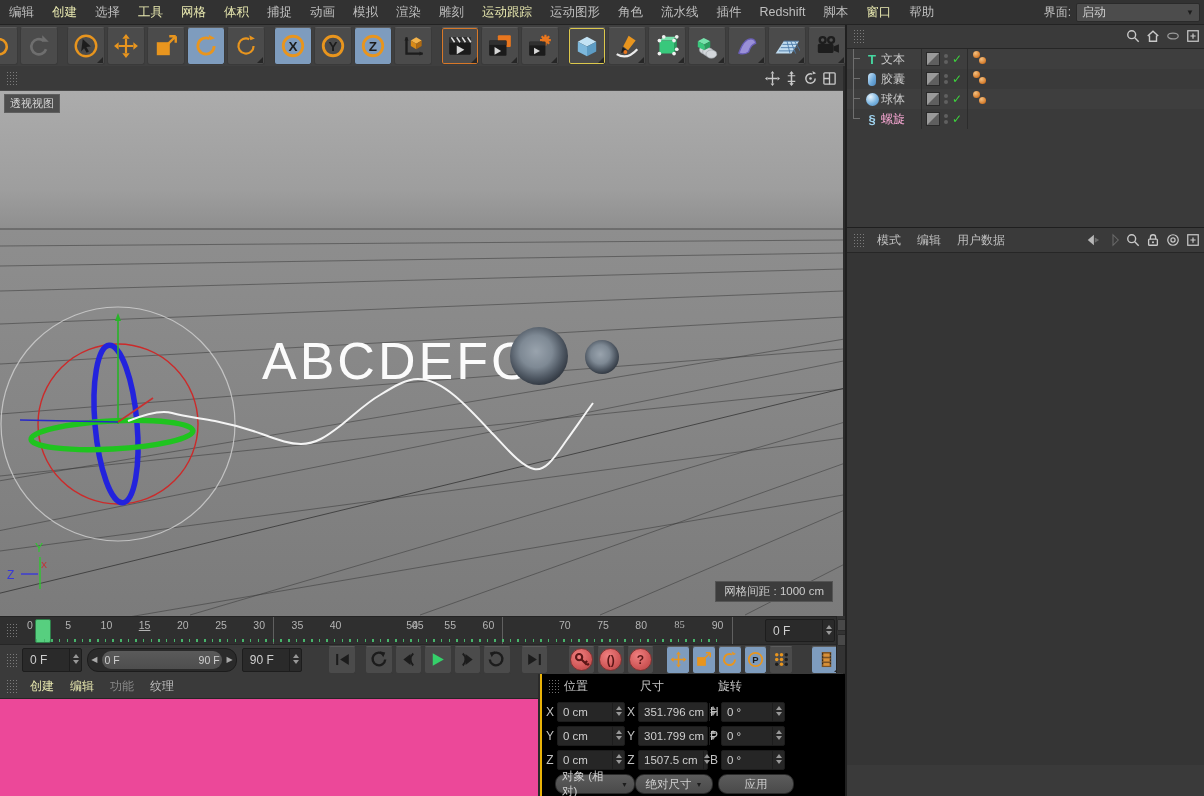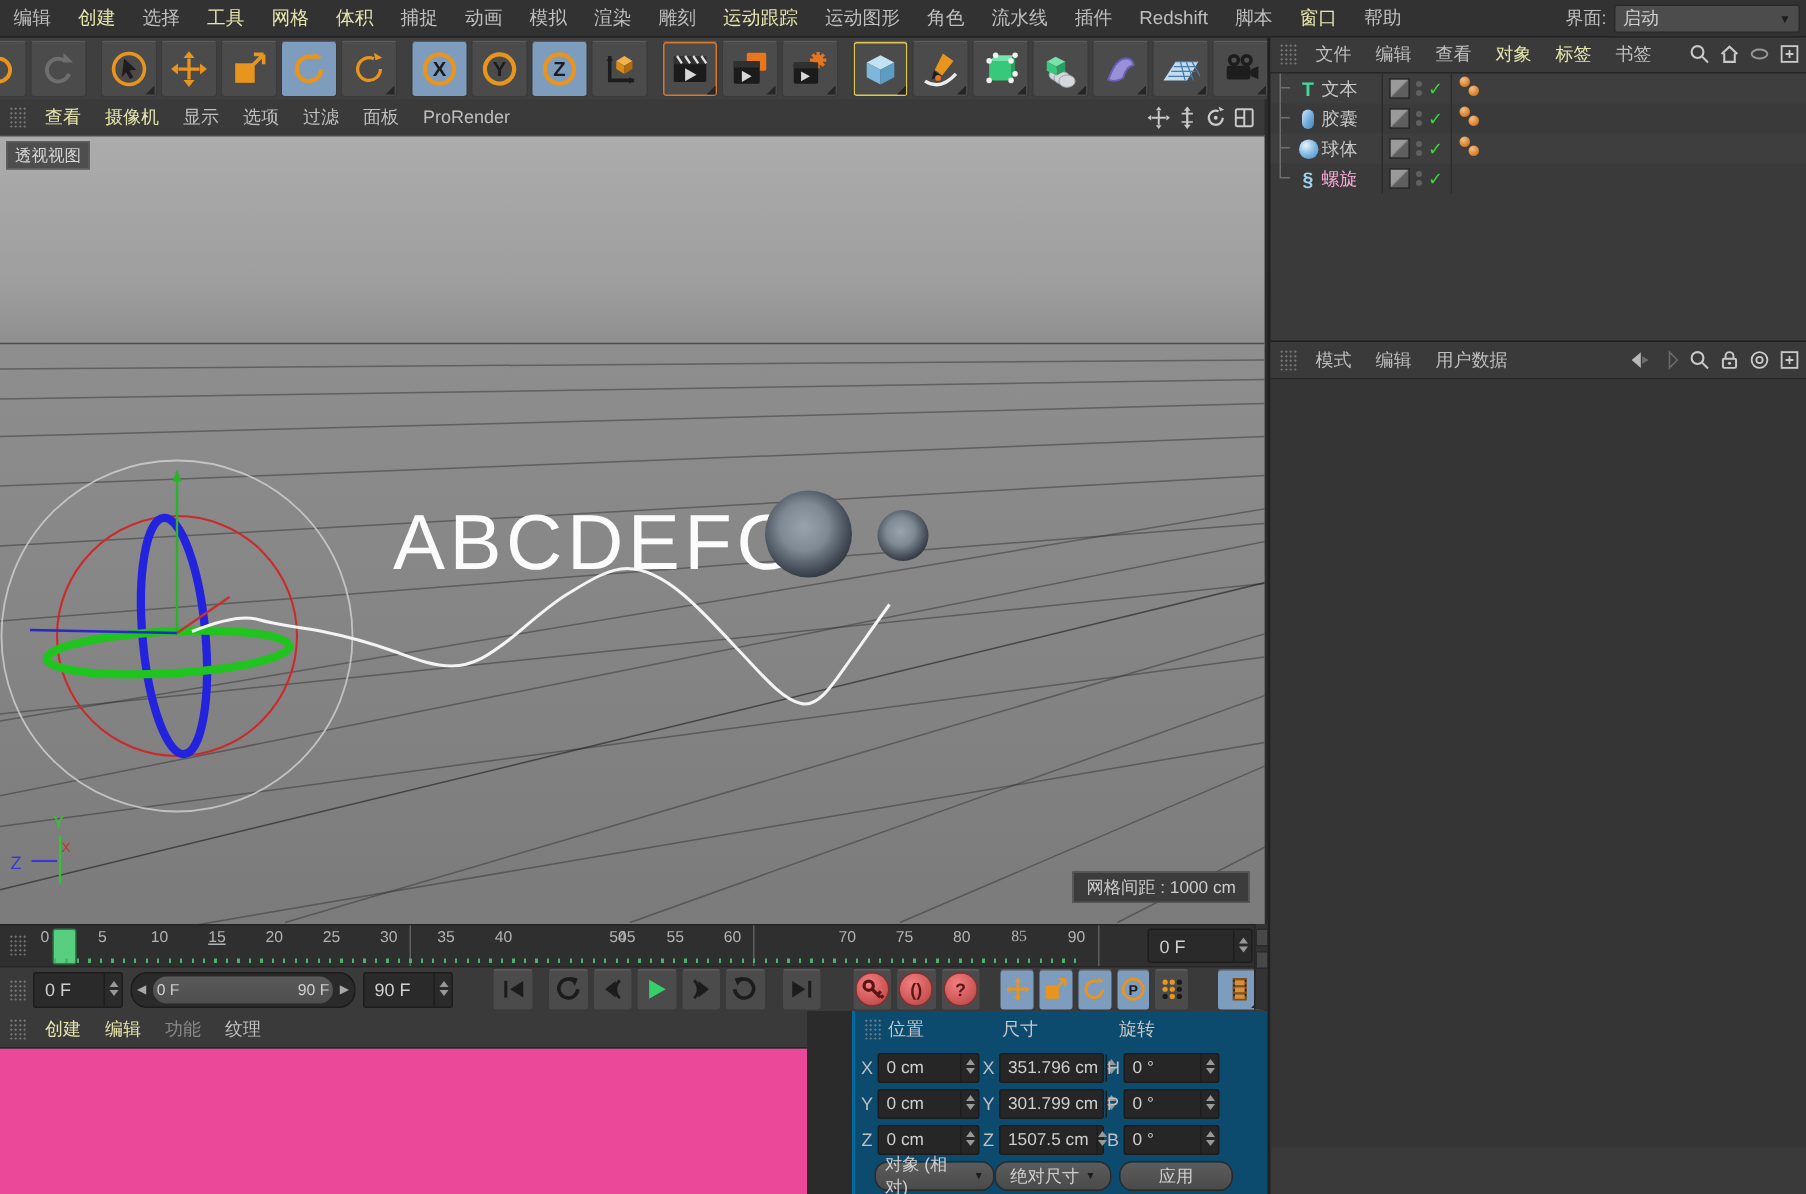--- a/index.html
+++ b/index.html
@@ -60,21 +60,21 @@
   .pbtn.bl{background:#7e9cbe}
   .rbtn .disc{width:21px;height:21px;border-radius:50%;background:radial-gradient(circle at 38% 32%,#f08080,#d05858 60%,#b04444);
         border:1.5px solid #7c3232;display:flex;align-items:center;justify-content:center;color:#5a1616;font-weight:bold;font-size:12px}
   #range{position:relative;width:162px;height:22px;background:#2a2a2a;border:1px solid #1c1c1c;border-radius:11px;display:flex;align-items:center;margin:0 5px}
   #range .bar{position:absolute;left:14px;right:14px;top:2px;bottom:2px;background:linear-gradient(#5a5a5a,#4e4e4e);border-radius:9px}
   #range .lab{position:relative;font-size:10.5px;color:#cfcfcf;padding:0 4px}
   #range .lab.r{margin-left:auto}
   #range .arr{position:relative;font-size:8px;color:#a8a8a8;padding:0 3px}
   
   #matmgr{position:absolute;left:0;top:674px;width:538px;height:122px;background:#ec4899}
-  #coords{position:absolute;left:568px;top:674px;width:305px;height:122px;background:#0c4a6e;border-left:2px solid #0369a1}
+  #coords{position:absolute;left:540px;top:674px;width:305px;height:122px;background:#000000;border-left:2px solid #eab308}
   #coords .hrow{display:flex;align-items:center;height:24px}
   #coords .htit{font-size:12px;color:#c8c8c8;width:94px}
   .crow{position:absolute;display:flex;align-items:center;gap:3px}
   .clab{width:8px;text-align:center;color:#c0c0c0}
   .cfield{height:18px;background:#262626;border:1px solid #1c1c1c;border-radius:2px;display:flex;align-items:center;color:#cfcfcf;font-size:11.5px}
   .cfield .val{padding:0 5px;flex:1;white-space:nowrap}
   .pill{height:18px;background:linear-gradient(#5c5c5c,#4a4a4a);border:1px solid #2a2a2a;border-radius:9px;
         display:flex;align-items:center;justify-content:center;font-size:11.5px;color:#d0d0d0;gap:4px;padding:0 6px}
   .pill .car{font-size:7px;color:#1c1c1c}
   
@@ -295,23 +295,20 @@
           <circle cx="15.8" cy="6.5" r="1.6" fill="#505050"></circle>
           <rect x="3.5" y="10" width="14.5" height="8.5" rx="1.5"></rect>
           <path d="M18 12.5l5-2.2v8l-5-2.2z"></path>
         </svg>
     </div>
 
   </div>
 
   <div id="vp-menu" class="phead">
     <span class="grip"></span>
-    <div>
-      
-    <span class="menu-item hl">查看</span><span class="menu-item hl">摄像机</span><span class="menu-item">显示</span><span class="menu-item">选项</span><span class="menu-item">过滤</span><span class="menu-item">面板</span><span class="menu-item">ProRender</span></div>
     <div id="vp-nav">
       <svg viewBox="0 0 16 16" fill="#c9c9c9">
           <path d="M8 0l2 2.6H6zM8 16l2-2.6H6zM0 8l2.6-2v4zM16 8l-2.6-2v4zM7.3 3h1.4v10H7.3zM3 7.3h10v1.4H3z"></path>
         </svg>
       <svg viewBox="0 0 16 16" fill="#c9c9c9">
           <path d="M8 0l2.4 3H5.6zM8 16l2.4-3H5.6zM7.2 3h1.6v10H7.2z"></path>
           <path d="M4 5h8M4 11h8" stroke="#c9c9c9" stroke-width="1.2"></path>
         </svg>
       <svg viewBox="0 0 16 16">
           <path d="M13 8a5 5 0 1 1-3-4.6" fill="none" stroke="#c9c9c9" stroke-width="1.6"></path>
@@ -710,23 +707,20 @@
       <div class="pill" style="width:62px">
           <span>应用</span>
         </div>
       </div>
   </div>
 
   <div id="rightcol">
 
     <div class="phead" id="om-head">
       <span class="grip"></span>
-      <div>
-        
-      <span class="menu-item">文件</span><span class="menu-item">编辑</span><span class="menu-item">查看</span><span class="menu-item hl">对象</span><span class="menu-item hl">标签</span><span class="menu-item">书签</span></div>
       <div class="hicons">
         <svg viewBox="0 0 16 16" fill="none" stroke="#c9c9c9" stroke-width="1.6">
             <circle cx="6.5" cy="6.5" r="4.5"></circle>
             <path d="M10 10l4.5 4.5"></path>
           </svg>
         <svg viewBox="0 0 16 16" fill="none" stroke="#c9c9c9" stroke-width="1.6">
             <path d="M2 8l6-5.5L14 8M4 7.5V14h8V7.5"></path>
           </svg>
         <svg viewBox="0 0 16 16" fill="none" stroke="#9a9a9a" stroke-width="1.4">
             <ellipse cx="8" cy="8" rx="6" ry="3.4"></ellipse>

